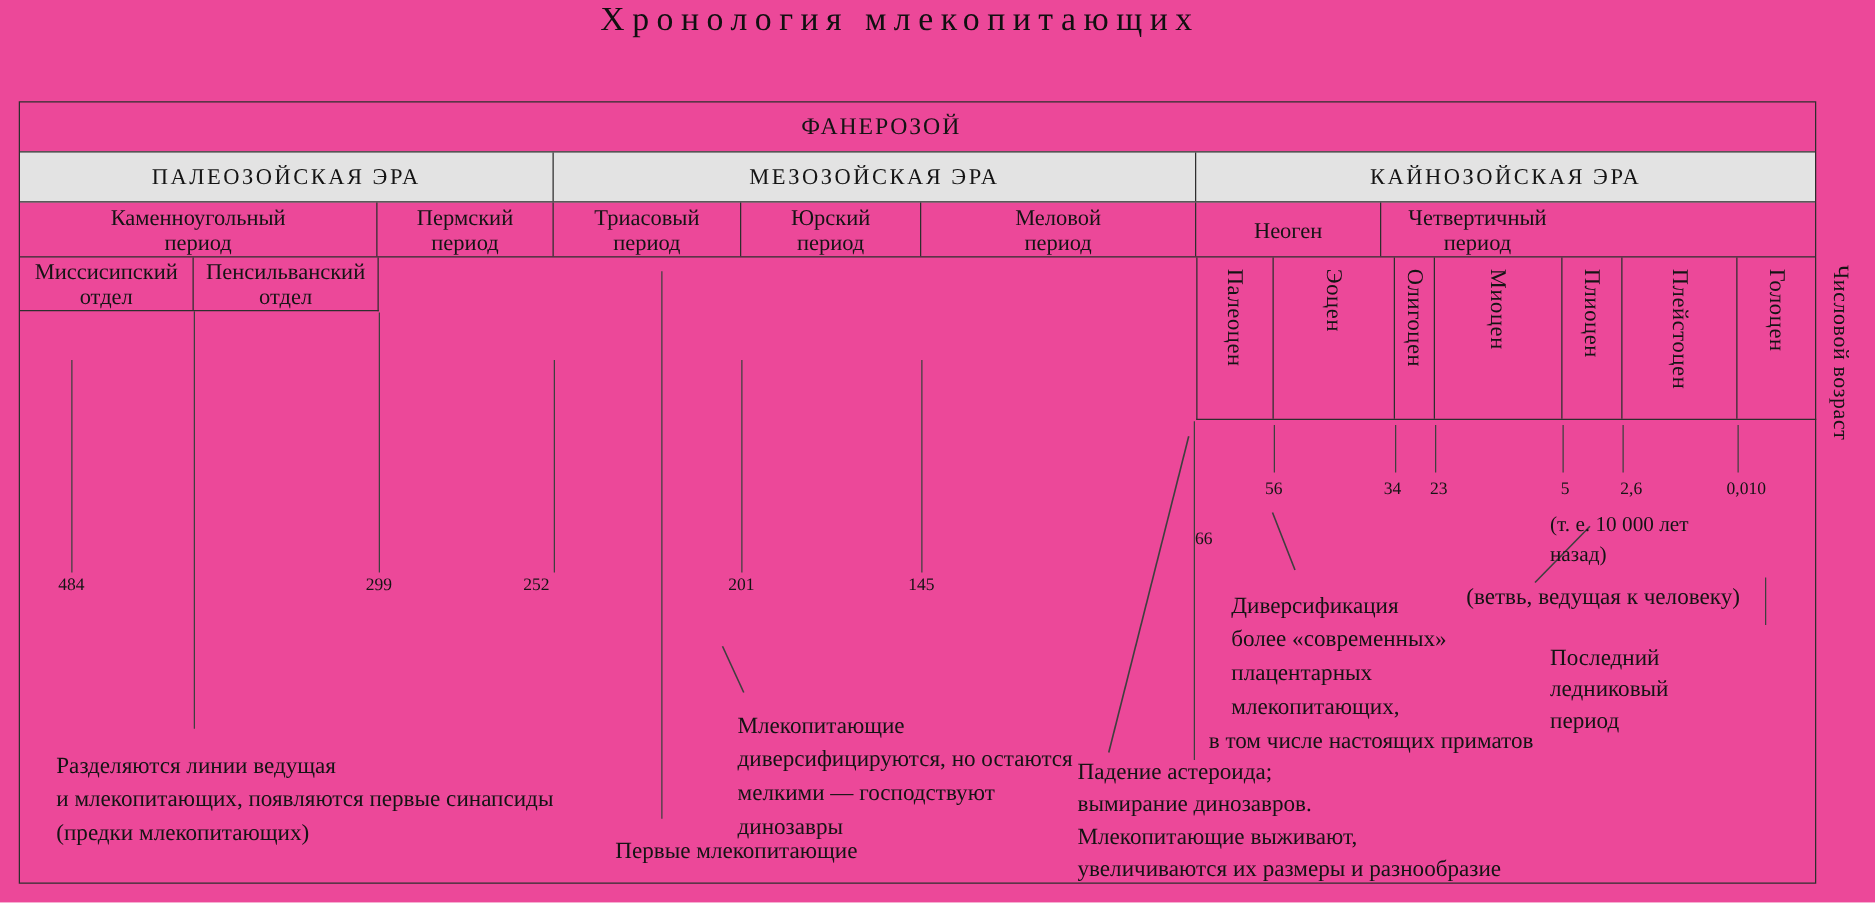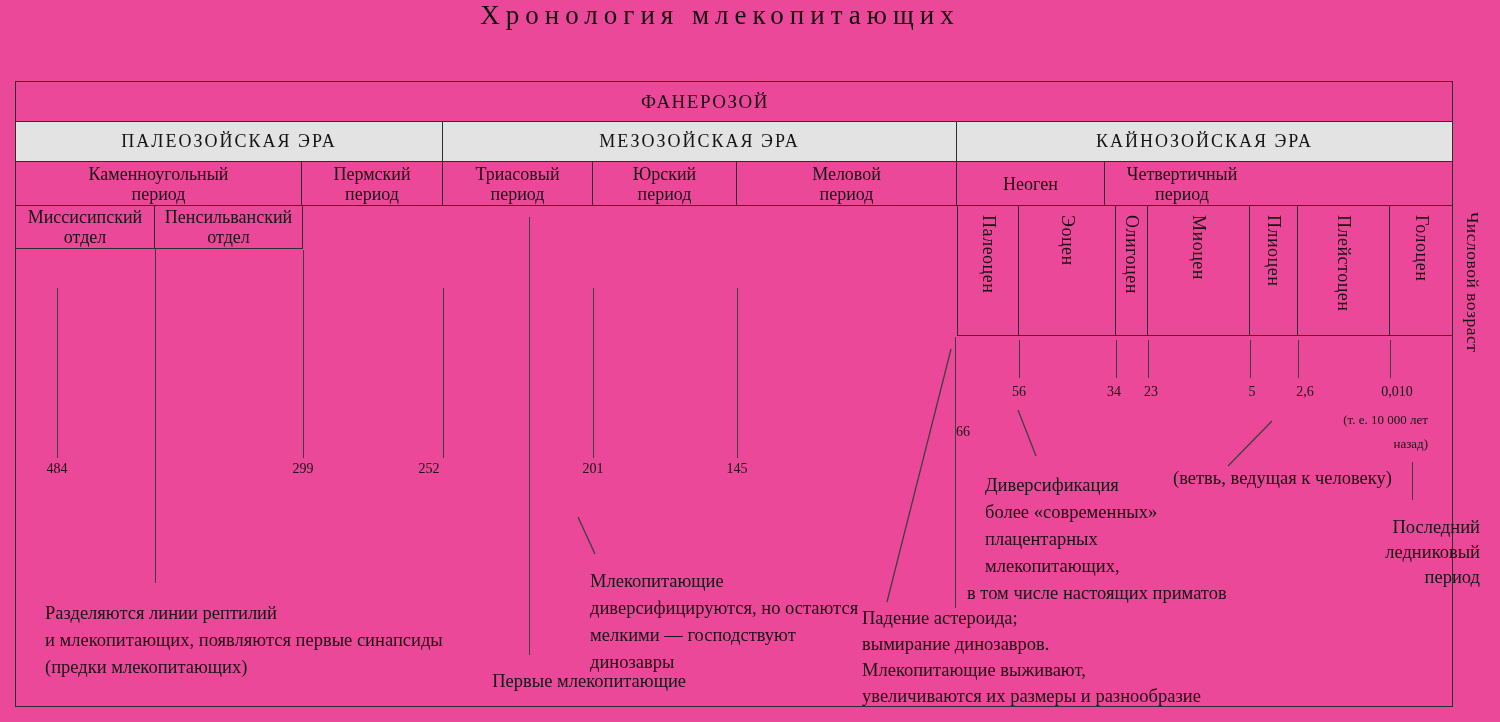--- a/index.html
+++ b/index.html
@@ -167,27 +167,27 @@
   <div class="num" style="left:389px;top:461px">252</div>
   <div class="num" style="left:553px;top:461px">201</div>
   <div class="num" style="left:697px;top:461px">145</div>
   <div class="num" style="left:956px;top:424px;width:40px;text-align:left">66</div>
   <div class="num" style="left:979px;top:384px">56</div>
   <div class="num" style="left:1074px;top:384px">34</div>
   <div class="num" style="left:1111px;top:384px">23</div>
   <div class="num" style="left:1212px;top:384px">5</div>
   <div class="num" style="left:1265px;top:384px">2,6</div>
   <div class="num" style="left:1357px;top:384px">0,010</div>
-  <div class="ann" style="left:1240px;top:408px;width:188px;text-align:right;font-size:13px;line-height:24px">
+  <div class="ann" style="left:1240px;top:408px;width:188px;font-size:17px;line-height:24px">
     <div>(т. е. 10 000 лет</div>
     <div>назад)</div>
   </div>
 
   <div class="ann" style="left:45px;top:600px">
-    <div>Разделяются линии рептилий</div>
+    <div>Разделяются линии ведущая</div>
     <div>и млекопитающих, появляются первые синапсиды</div>
     <div>(предки млекопитающих)</div>
   </div>
 
   <div class="ann" style="left:386px;top:668px;width:300px;text-align:right">Первые млекопитающие</div>
 
   <div class="ann" style="left:590px;top:568px">
     <div>Млекопитающие</div>
     <div>диверсифицируются, но остаются</div>
     <div>мелкими — господствуют</div>
@@ -206,20 +206,20 @@
     <div>более «современных»</div>
     <div>плацентарных</div>
     <div>млекопитающих,</div>
     <div style="margin-left:-18px">в том числе настоящих приматов</div>
   </div>
 
   <div class="ann" style="left:1173px;top:465px">
     <div>(ветвь, ведущая к человеку)</div>
   </div>
 
-  <div class="ann" style="left:1280px;top:515px;width:200px;text-align:right;line-height:25px">
+  <div class="ann" style="left:1240px;top:515px;width:200px;text-align:left;line-height:25px">
     <div>Последний</div>
     <div>ледниковый</div>
     <div>период</div>
   </div>
 
 
 </div>
 
 </body></html>

